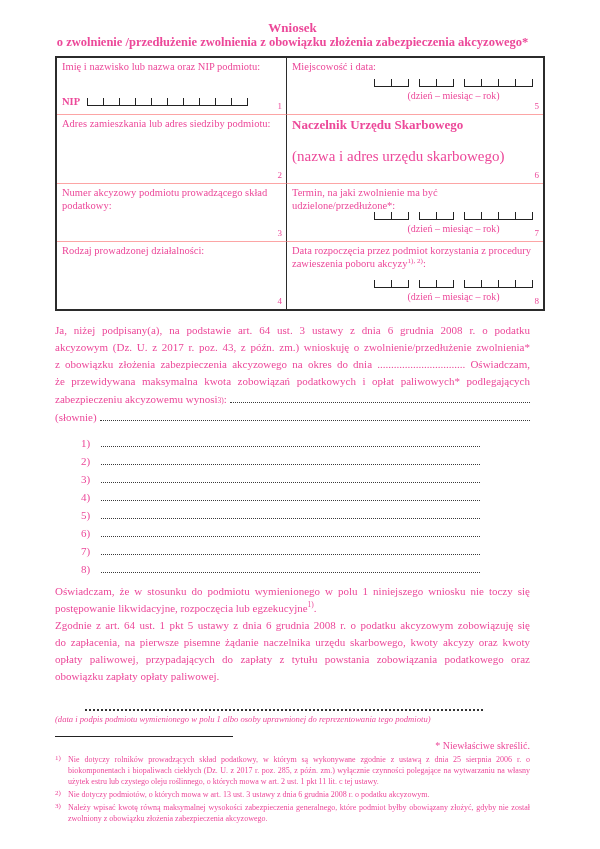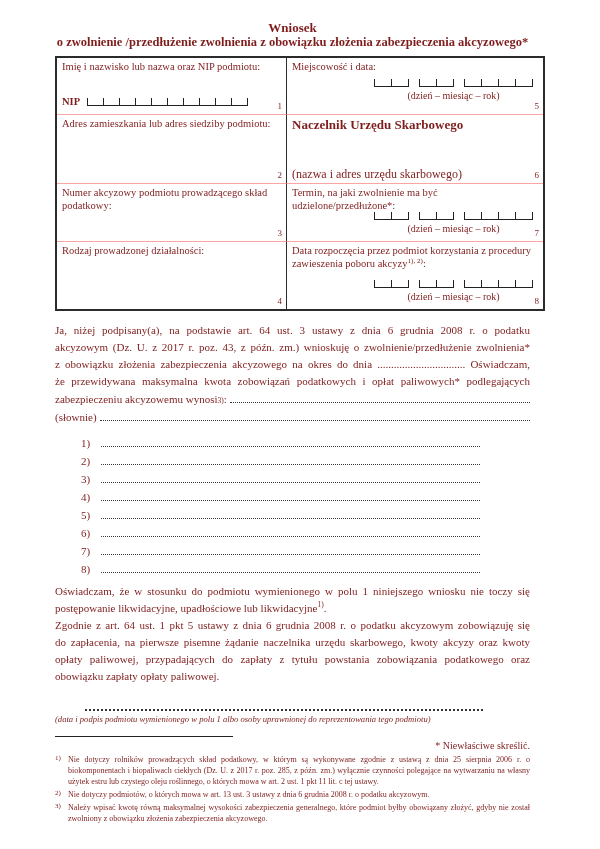--- a/index.html
+++ b/index.html
@@ -2,41 +2,41 @@
 <html><head>
 <meta charset="utf-8">
 <style>
   html,body{margin:0;padding:0;background:#ffffff;}
   .page{
     position:relative;
     width:585px;height:849px;
     box-sizing:border-box;
     padding:20px 55px 0 55px;
     background:#ffffff;
-    color:#7f1d1d;
+    color:#ec4899;
     font-family:"Liberation Serif", serif;
     overflow:hidden;
   }
   .title{text-align:center;font-weight:bold;font-size:13px;line-height:15px;}
   .subtitle{text-align:center;font-weight:bold;font-size:12.5px;line-height:15px;margin-bottom:6px;}
 
   
   .formtable{
     width:490px;box-sizing:border-box;
     border:2px solid #2b2b2b;
     display:grid;
     grid-template-columns:229px 1fr;
     grid-template-rows:56px 69px 58px 68px;
   }
   .cell{position:relative;box-sizing:border-box;padding:2px 5px;font-size:10.5px;line-height:13px;}
   .cell.colR{border-left:1px solid #2b2b2b;}
   .cell.rowN{border-top:1px solid #fca5a5;}
   .cnum{position:absolute;right:4px;bottom:1px;font-size:9px;}
   .cell-heading{font-weight:bold;font-size:13px;line-height:15px;}
-  .cell-caption{position:absolute;left:5px;bottom:2px;font-size:12px;}
+  .cell-caption{position:absolute;left:5px;bottom:20px;font-size:15px;}
 
   
   .combrow{display:flex;gap:10px;justify-content:flex-end;}
   .cg{display:inline-flex;}
   .cc{width:16px;height:7px;border-left:1px solid #222;border-bottom:1px solid #222;}
   .cg .cc:last-child{border-right:1px solid #222;}
   .nipcells .cc{width:15px;}
   .dateblock{position:absolute;right:10px;bottom:8px;text-align:center;}
   .datecap{font-size:10px;margin-top:2px;}
   .niprow{position:absolute;left:5px;bottom:8px;display:flex;align-items:flex-end;gap:7px;}
@@ -237,21 +237,21 @@
         <span class="docleader"></span>
       </div>
     <div class="docrow">
         <span class="docnum">8)</span>
         <span class="docleader"></span>
       </div>
   </div>
 
   <div class="para" style="margin-top:8px;">
     <div class="jline">Oświadczam, że w stosunku do podmiotu wymienionego w polu 1 niniejszego wniosku nie toczy się</div>
-    <div class="lline"><span>postępowanie likwidacyjne, upadłościowe lub likwidacyjne</span><sup>1)</sup><span>.</span></div>
+    <div class="lline"><span>postępowanie likwidacyjne, rozpoczęcia lub egzekucyjne</span><sup>1)</sup><span>.</span></div>
     <div class="jline">Zgodnie z art. 64 ust. 1 pkt 5 ustawy z dnia 6 grudnia 2008 r. o podatku akcyzowym zobowiązuję się</div>
     <div class="jline">do zapłacenia, na pierwsze pisemne żądanie naczelnika urzędu skarbowego, kwoty akcyzy oraz kwoty</div>
     <div class="jline">opłaty paliwowej, przypadających do zapłaty z tytułu powstania zobowiązania podatkowego oraz</div>
     <div class="lline">obowiązku zapłaty opłaty paliwowej.</div>
   </div>
 
   <div class="sigwrap">
     <div class="sigline"></div>
     <div class="sigcap">(data i podpis podmiotu wymienionego w polu 1 albo osoby uprawnionej do reprezentowania tego podmiotu)</div>
   </div>

